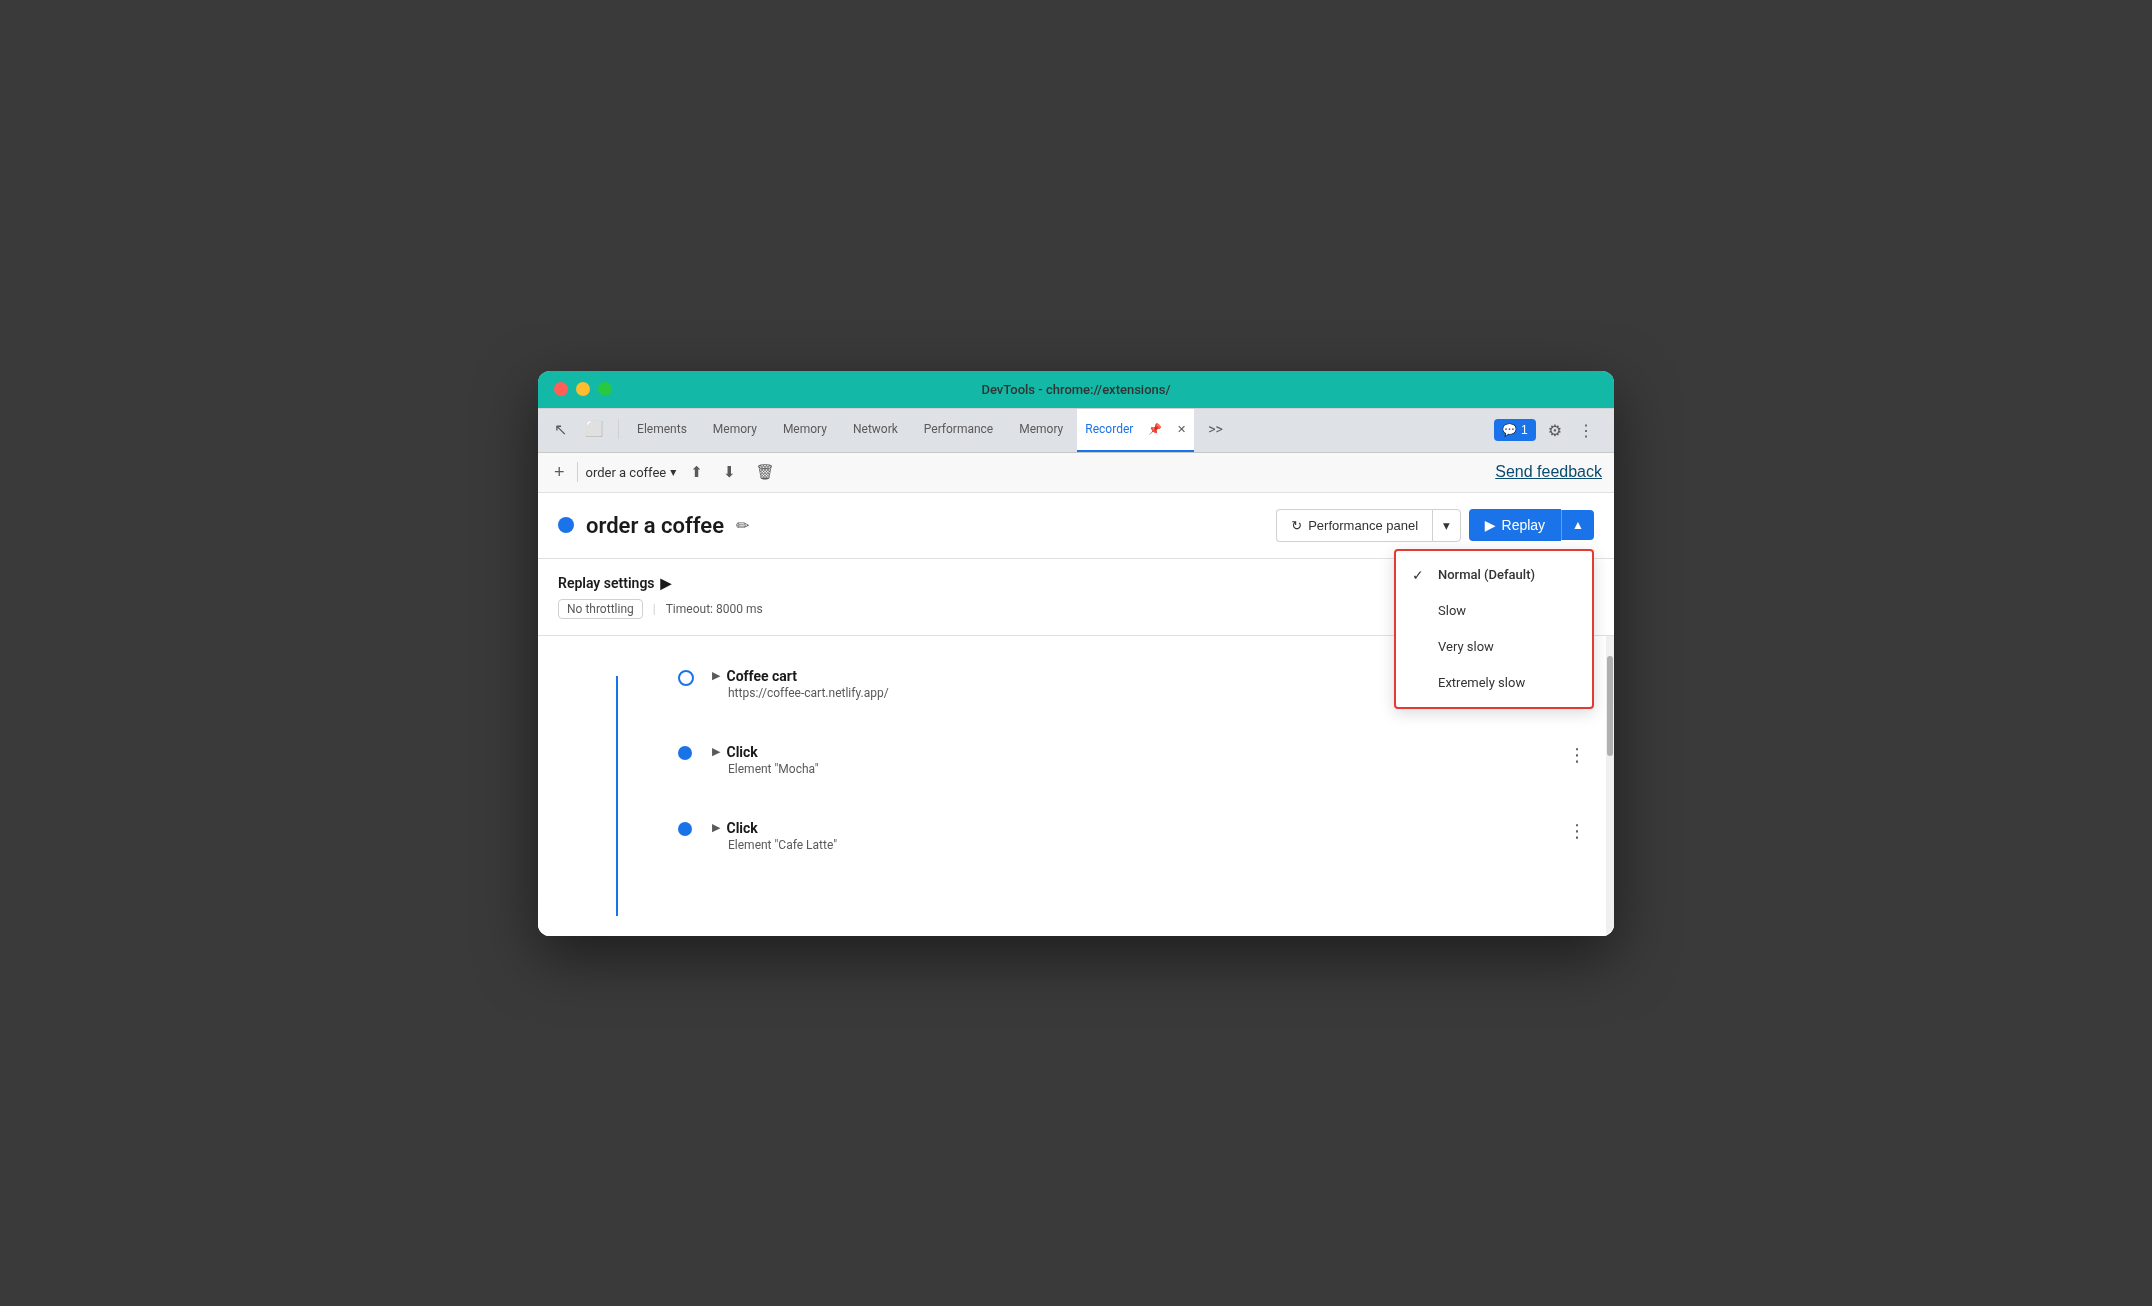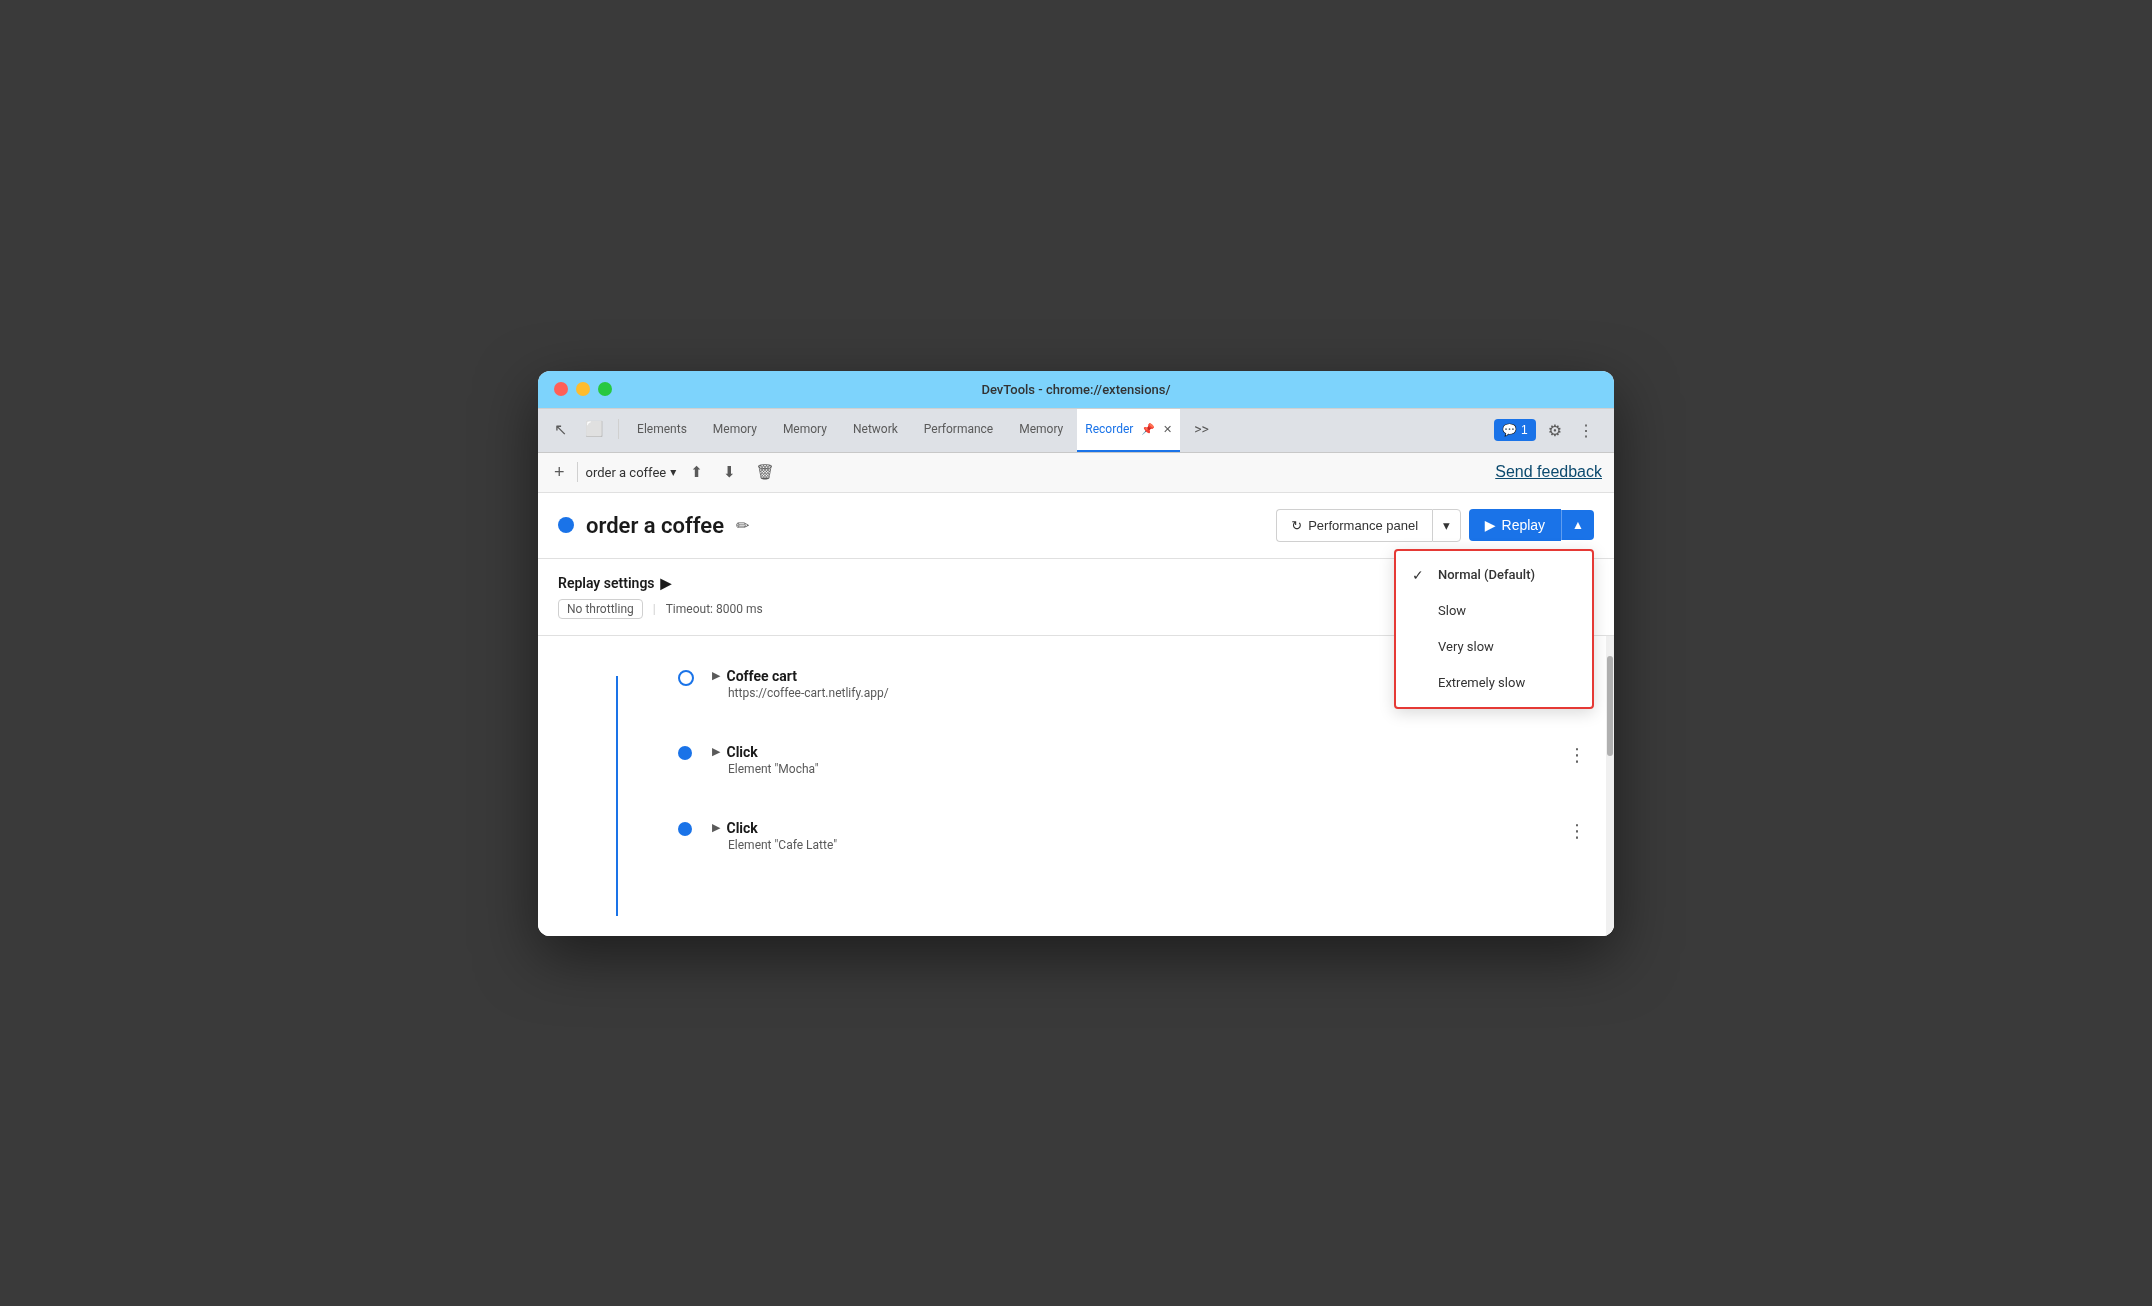--- a/index.html
+++ b/index.html
@@ -15,21 +15,21 @@
     .window {
       width: 1076px;
       background: #f0f0f0;
       border-radius: 12px;
       overflow: hidden;
       box-shadow: 0 20px 60px rgba(0,0,0,0.5);
     }
 
     
     .titlebar {
-      background: #7dd3fc;
+      background: #14b8a6;
       height: 38px;
       display: flex;
       align-items: center;
       padding: 0 16px;
       border-bottom: 1px solid #d0d0d0;
       position: relative;
     }
     .traffic-lights {
       display: flex;
       gap: 8px;
@@ -68,21 +68,21 @@
       padding: 11px 12px;
       font-size: 12px;
       color: #5a5a5a;
       cursor: pointer;
       white-space: nowrap;
       border-bottom: 2px solid transparent;
     }
     .devtools-tab-recorder {
       display: flex;
       align-items: center;
-      gap: 8px;
+      gap: 15px;
       padding: 0 8px;
       font-size: 12px;
       color: #1a73e8;
       border-bottom: 2px solid #1a73e8;
       background: white;
       cursor: pointer;
     }
     .pin-icon, .close-icon-tab {
       font-size: 11px;
       color: #5a5a5a;

